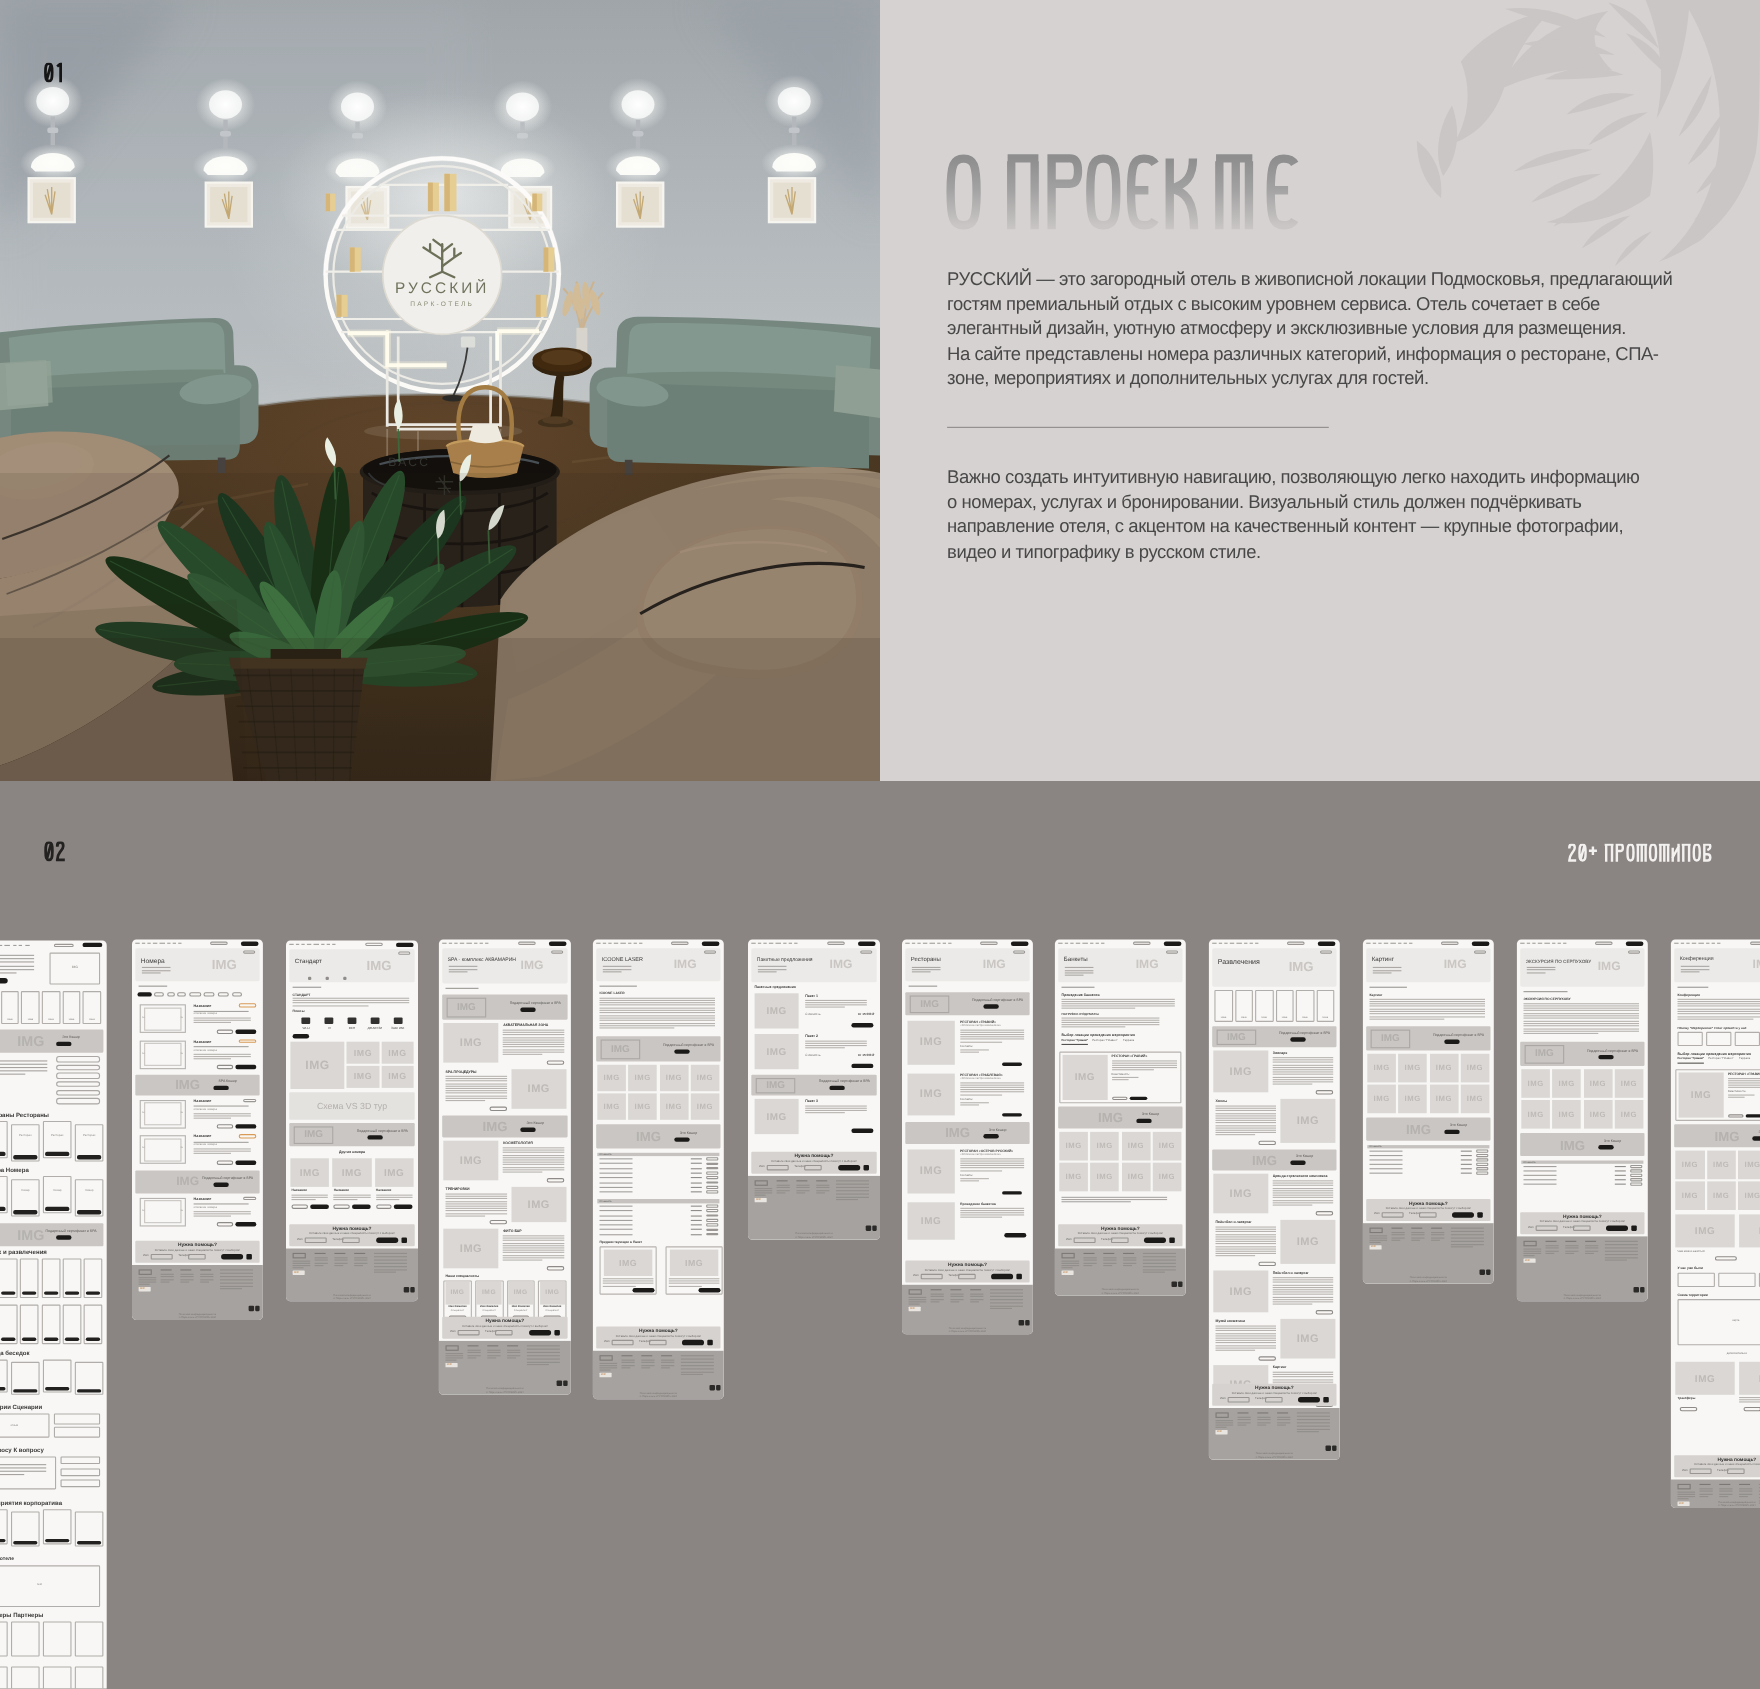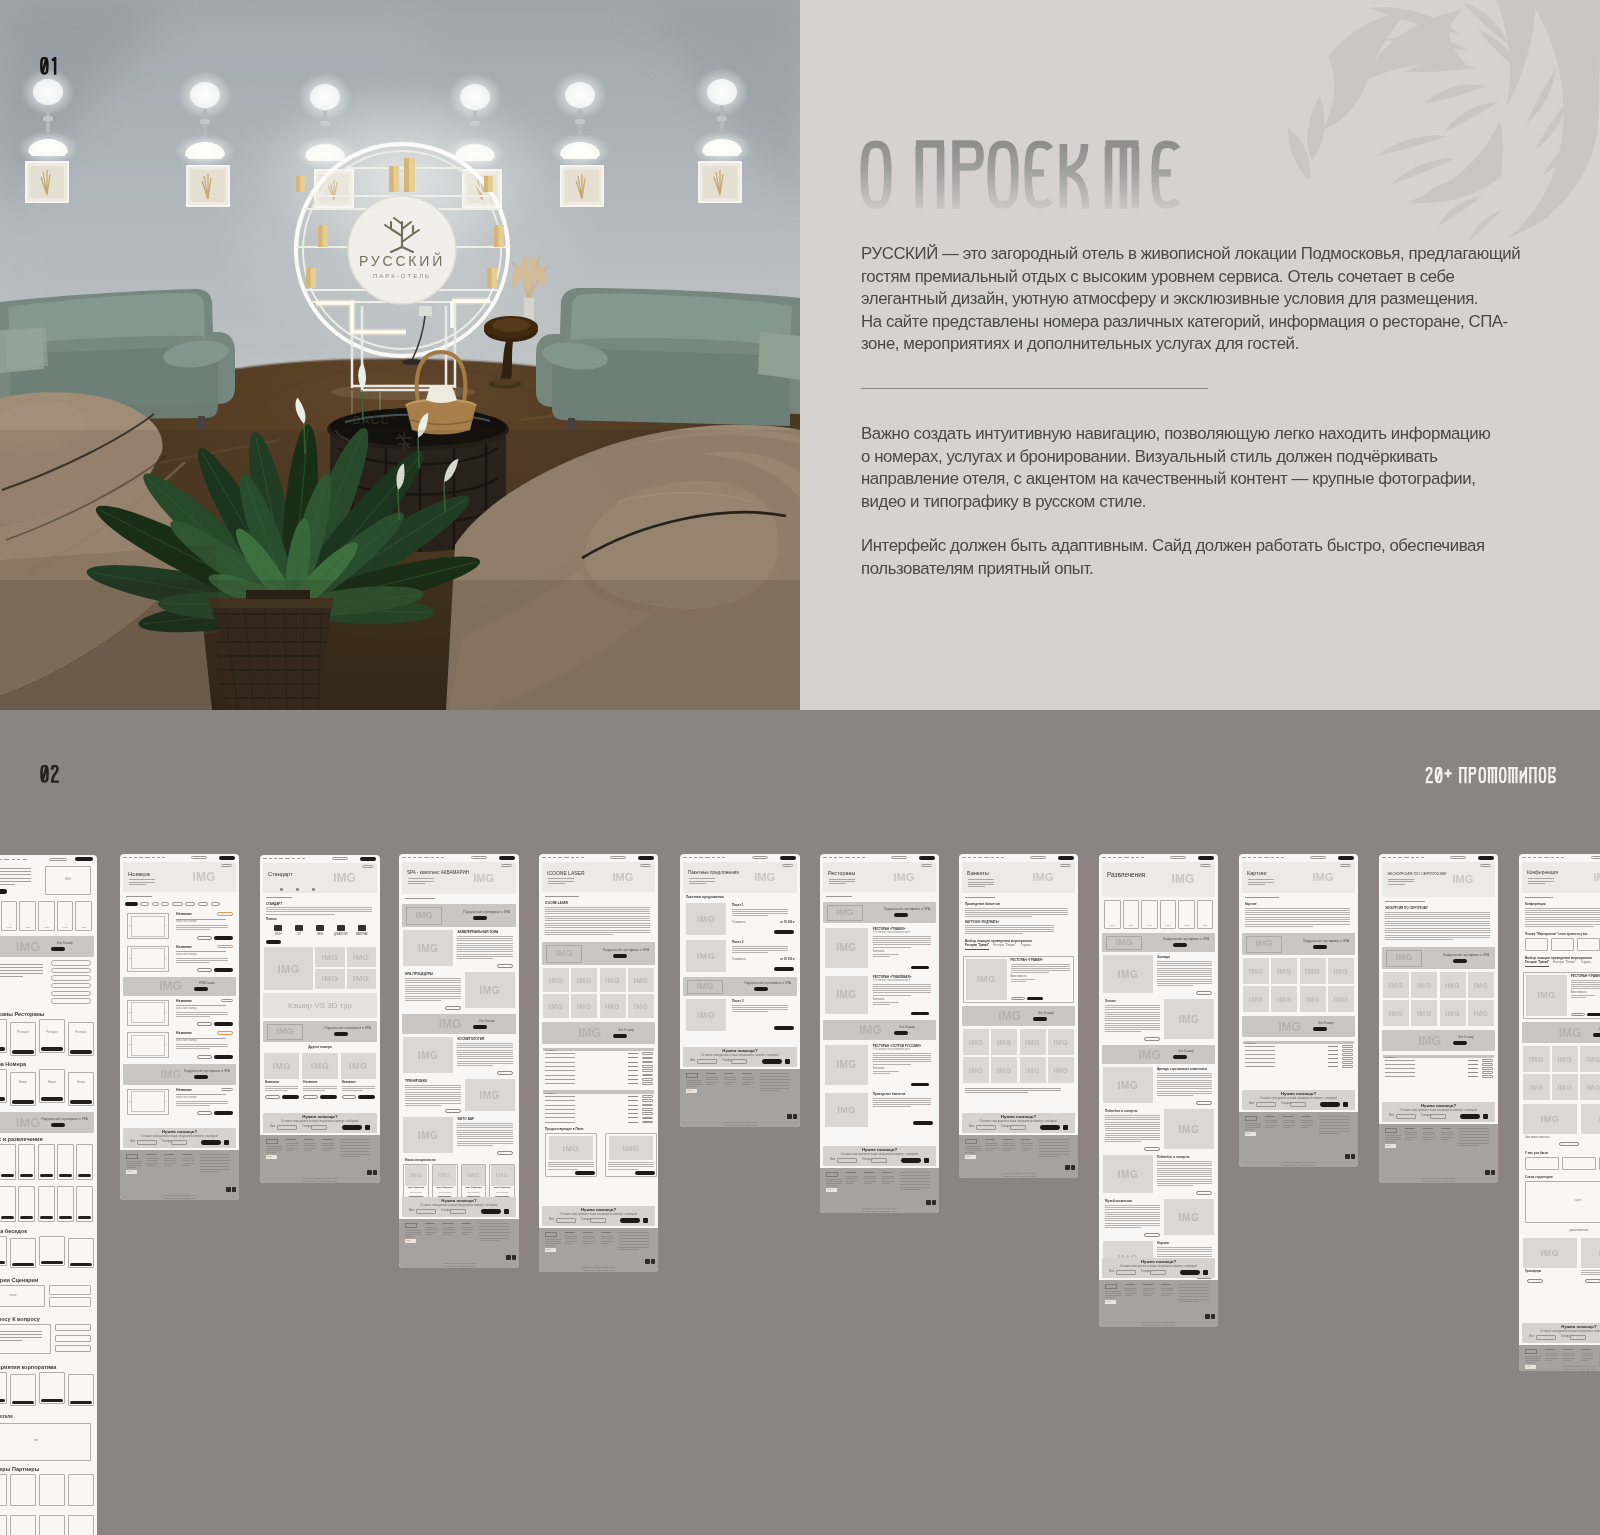--- a/index.html
+++ b/index.html
@@ -393,21 +393,20 @@
 <path d="M143 4.2 C134 4.2 131.2 9 131.2 34.5 C131.2 60 134 64.8 143 64.8 C152 64.8 154.8 60 154.8 34.5 C154.8 9 152 4.2 143 4.2 Z"></path>
 <path d="M190 9 C188 5.5 184.5 4.2 180 4.2 C171 4.2 168.2 9 168.2 34.5 C168.2 60 171 64.8 180 64.8 C184.5 64.8 188 63.5 190 60 M168.2 33 L184 33"></path>
 <path d="M203.4 4 L203.4 68.5 M224.5 4 C224.5 20 218.5 28 204 31.5 M204 31.5 C217.5 34 225.5 42 225.5 68.5"></path>
 <path d="M248.5 68.5 L248.5 6.5 M245.5 4 L278.5 4 M263.4 6.5 L263.4 68.5 M275.4 68.5 L275.4 6.5"></path>
 <path d="M317 9 C315 5.5 311.5 4.2 307 4.2 C298 4.2 295.2 9 295.2 34.5 C295.2 60 298 64.8 307 64.8 C311.5 64.8 315 63.5 317 60 M295.2 33 L311 33"></path>
 </g>
     </svg>
     <div style="position:absolute;left:61px;top:243px;width:740px;font-size:16.8px;letter-spacing:-0.4px;line-height:22.6px;color:#494848;">РУССКИЙ — это загородный отель в живописной локации Подмосковья, предлагающий<br>гостям премиальный отдых с высоким уровнем сервиса. Отель сочетает в себе<br>элегантный дизайн, уютную атмосферу и эксклюзивные условия для размещения.<br>На сайте представлены номера различных категорий, информация о ресторане, СПА-<br>зоне, мероприятиях и дополнительных услугах для гостей.</div>
     <div style="position:absolute;left:61px;top:388px;width:347px;height:1px;background:#8d8b8a;"></div>
     <div style="position:absolute;left:61px;top:423px;width:740px;font-size:16.8px;letter-spacing:-0.4px;line-height:22.6px;color:#494848;">Важно создать интуитивную навигацию, позволяющую легко находить информацию<br>о номерах, услугах и бронировании. Визуальный стиль должен подчёркивать<br>направление отеля, с акцентом на качественный контент — крупные фотографии,<br>видео и типографику в русском стиле.</div>
-    <div style="position:absolute;left:61px;top:535px;width:740px;font-size:16.8px;letter-spacing:-0.4px;line-height:22.6px;color:#494848;">Интерфейс должен быть адаптивным. Сайд должен работать быстро, обеспечивая<br>пользователям приятный опыт.</div>
   </div>
 <div style="position:absolute;left:0;top:710px;width:1600px;height:825px;background:#8a8583;"></div>
 <svg style="position:absolute;left:40px;top:765px;" width="21" height="19.5" viewBox="0 0 20.65 19.5">
     <g transform="translate(0.00,0) scale(0.8750)">
       <path d="M5 1 C2.2 1 1.5 3 1.5 10 C1.5 17 2.2 19 5 19 C7.8 19 8.5 17 8.5 10 C8.5 3 7.8 1 5 1 Z M6.8 3.5 L3.2 16.5" fill="none" stroke="#232221" stroke-width="2.857" stroke-linecap="square"></path>
     </g>
     <g transform="translate(10.33,0) scale(0.8750)">
       <path d="M1.8 4 C1.8 1.6 3.2 1 4.8 1 C6.8 1 8 2 8 4.6 C8 7.2 6.5 8.6 4.6 11 C2.8 13.3 1.8 15 1.8 19 L8.2 19" fill="none" stroke="#232221" stroke-width="2.857" stroke-linecap="square"></path>
     </g>
   </svg>
@@ -769,21 +768,21 @@
     <div style="position:absolute;left:70.4px;top:77.5px;width:20.8px;text-align:center;font-size:2.8px;line-height:2.8px;color:#4a4846;font-weight:400;white-space:nowrap;">ДЖАКУЗИ</div>
     <div style="position:absolute;left:97.6px;top:69.5px;width:8.0px;height:6.0px;background:#33312f;border-radius:1px;"></div>
     <div style="position:absolute;left:91.2px;top:77.5px;width:20.8px;text-align:center;font-size:2.8px;line-height:2.8px;color:#4a4846;font-weight:400;white-space:nowrap;">ЗАВТРАК</div>
     <div style="position:absolute;left:6.0px;top:85.0px;width:15.0px;height:4.0px;background:#1b1a19;border-radius:2px;"></div>
     <div style="position:absolute;left:4.0px;top:92.0px;width:49.3px;height:43.0px;background:#dad7d4;display:flex;align-items:center;justify-content:center;font-weight:700;color:#bebab7;font-size:11.0px;letter-spacing:0.5px;">IMG</div>
     <div style="position:absolute;left:55.3px;top:92.0px;width:29.4px;height:20.0px;background:#dad7d4;display:flex;align-items:center;justify-content:center;font-weight:700;color:#bebab7;font-size:8.0px;letter-spacing:0.5px;">IMG</div>
     <div style="position:absolute;left:86.6px;top:92.0px;width:29.4px;height:20.0px;background:#dad7d4;display:flex;align-items:center;justify-content:center;font-weight:700;color:#bebab7;font-size:8.0px;letter-spacing:0.5px;">IMG</div>
     <div style="position:absolute;left:55.3px;top:113.5px;width:29.4px;height:20.0px;background:#dad7d4;display:flex;align-items:center;justify-content:center;font-weight:700;color:#bebab7;font-size:8.0px;letter-spacing:0.5px;">IMG</div>
     <div style="position:absolute;left:86.6px;top:113.5px;width:29.4px;height:20.0px;background:#dad7d4;display:flex;align-items:center;justify-content:center;font-weight:700;color:#bebab7;font-size:8.0px;letter-spacing:0.5px;">IMG</div>
     <div style="position:absolute;left:3.0px;top:138.0px;width:114.0px;height:25.0px;background:#e4e2df;border-radius:1px;"></div>
-    <div style="position:absolute;left:0.0px;top:146.5px;width:120.0px;text-align:center;font-size:8px;line-height:8px;color:#b2afac;font-weight:400;white-space:nowrap;">Кэшир VS 3D тур</div>
+    <div style="position:absolute;left:0.0px;top:146.5px;width:120.0px;text-align:center;font-size:8px;line-height:8px;color:#b2afac;font-weight:400;white-space:nowrap;">Схема VS 3D тур</div>
     <div style="position:absolute;left:3.0px;top:166.0px;width:114.0px;height:21.0px;background:#c9c6c3;border-radius:1px;"></div>
     <div style="position:absolute;left:7.0px;top:168.5px;width:36.0px;height:16.0px;border:0.5px solid #aaa7a4;border-radius:0px;"></div>
     <div style="position:absolute;left:7.0px;top:171.5px;width:36.0px;text-align:center;font-size:9px;line-height:9px;color:#b2afac;font-weight:700;white-space:nowrap;">IMG</div>
     <div style="position:absolute;left:62.4px;top:172.0px;width:50.4px;text-align:center;font-size:3.2px;line-height:3.2px;color:#5a5856;font-weight:400;white-space:nowrap;">Подарочный сертификат в SPA</div>
     <div style="position:absolute;left:74.4px;top:177.0px;width:14.0px;height:4.0px;background:#1b1a19;border-radius:2px;"></div>
     <div style="position:absolute;left:0.0px;top:190.5px;width:120.0px;text-align:center;font-size:3.2px;line-height:3.2px;color:#3a3938;font-weight:600;white-space:nowrap;">Другие номера</div>
     <div style="position:absolute;left:4.0px;top:198.0px;width:35.3px;height:26.0px;background:#dad7d4;display:flex;align-items:center;justify-content:center;font-weight:700;color:#bebab7;font-size:9.0px;letter-spacing:0.5px;">IMG</div>
     <div style="position:absolute;left:5.0px;top:226.0px;font-size:3px;line-height:3px;color:#3a3938;font-weight:600;white-space:nowrap;">Название</div>
     <div style="position:absolute;left:5.0px;top:230.5px;width:33.3px;height:0.7px;background:#b7b3b0;"></div>
     <div style="position:absolute;left:5.0px;top:232.5px;width:33.3px;height:0.7px;background:#b7b3b0;"></div>

